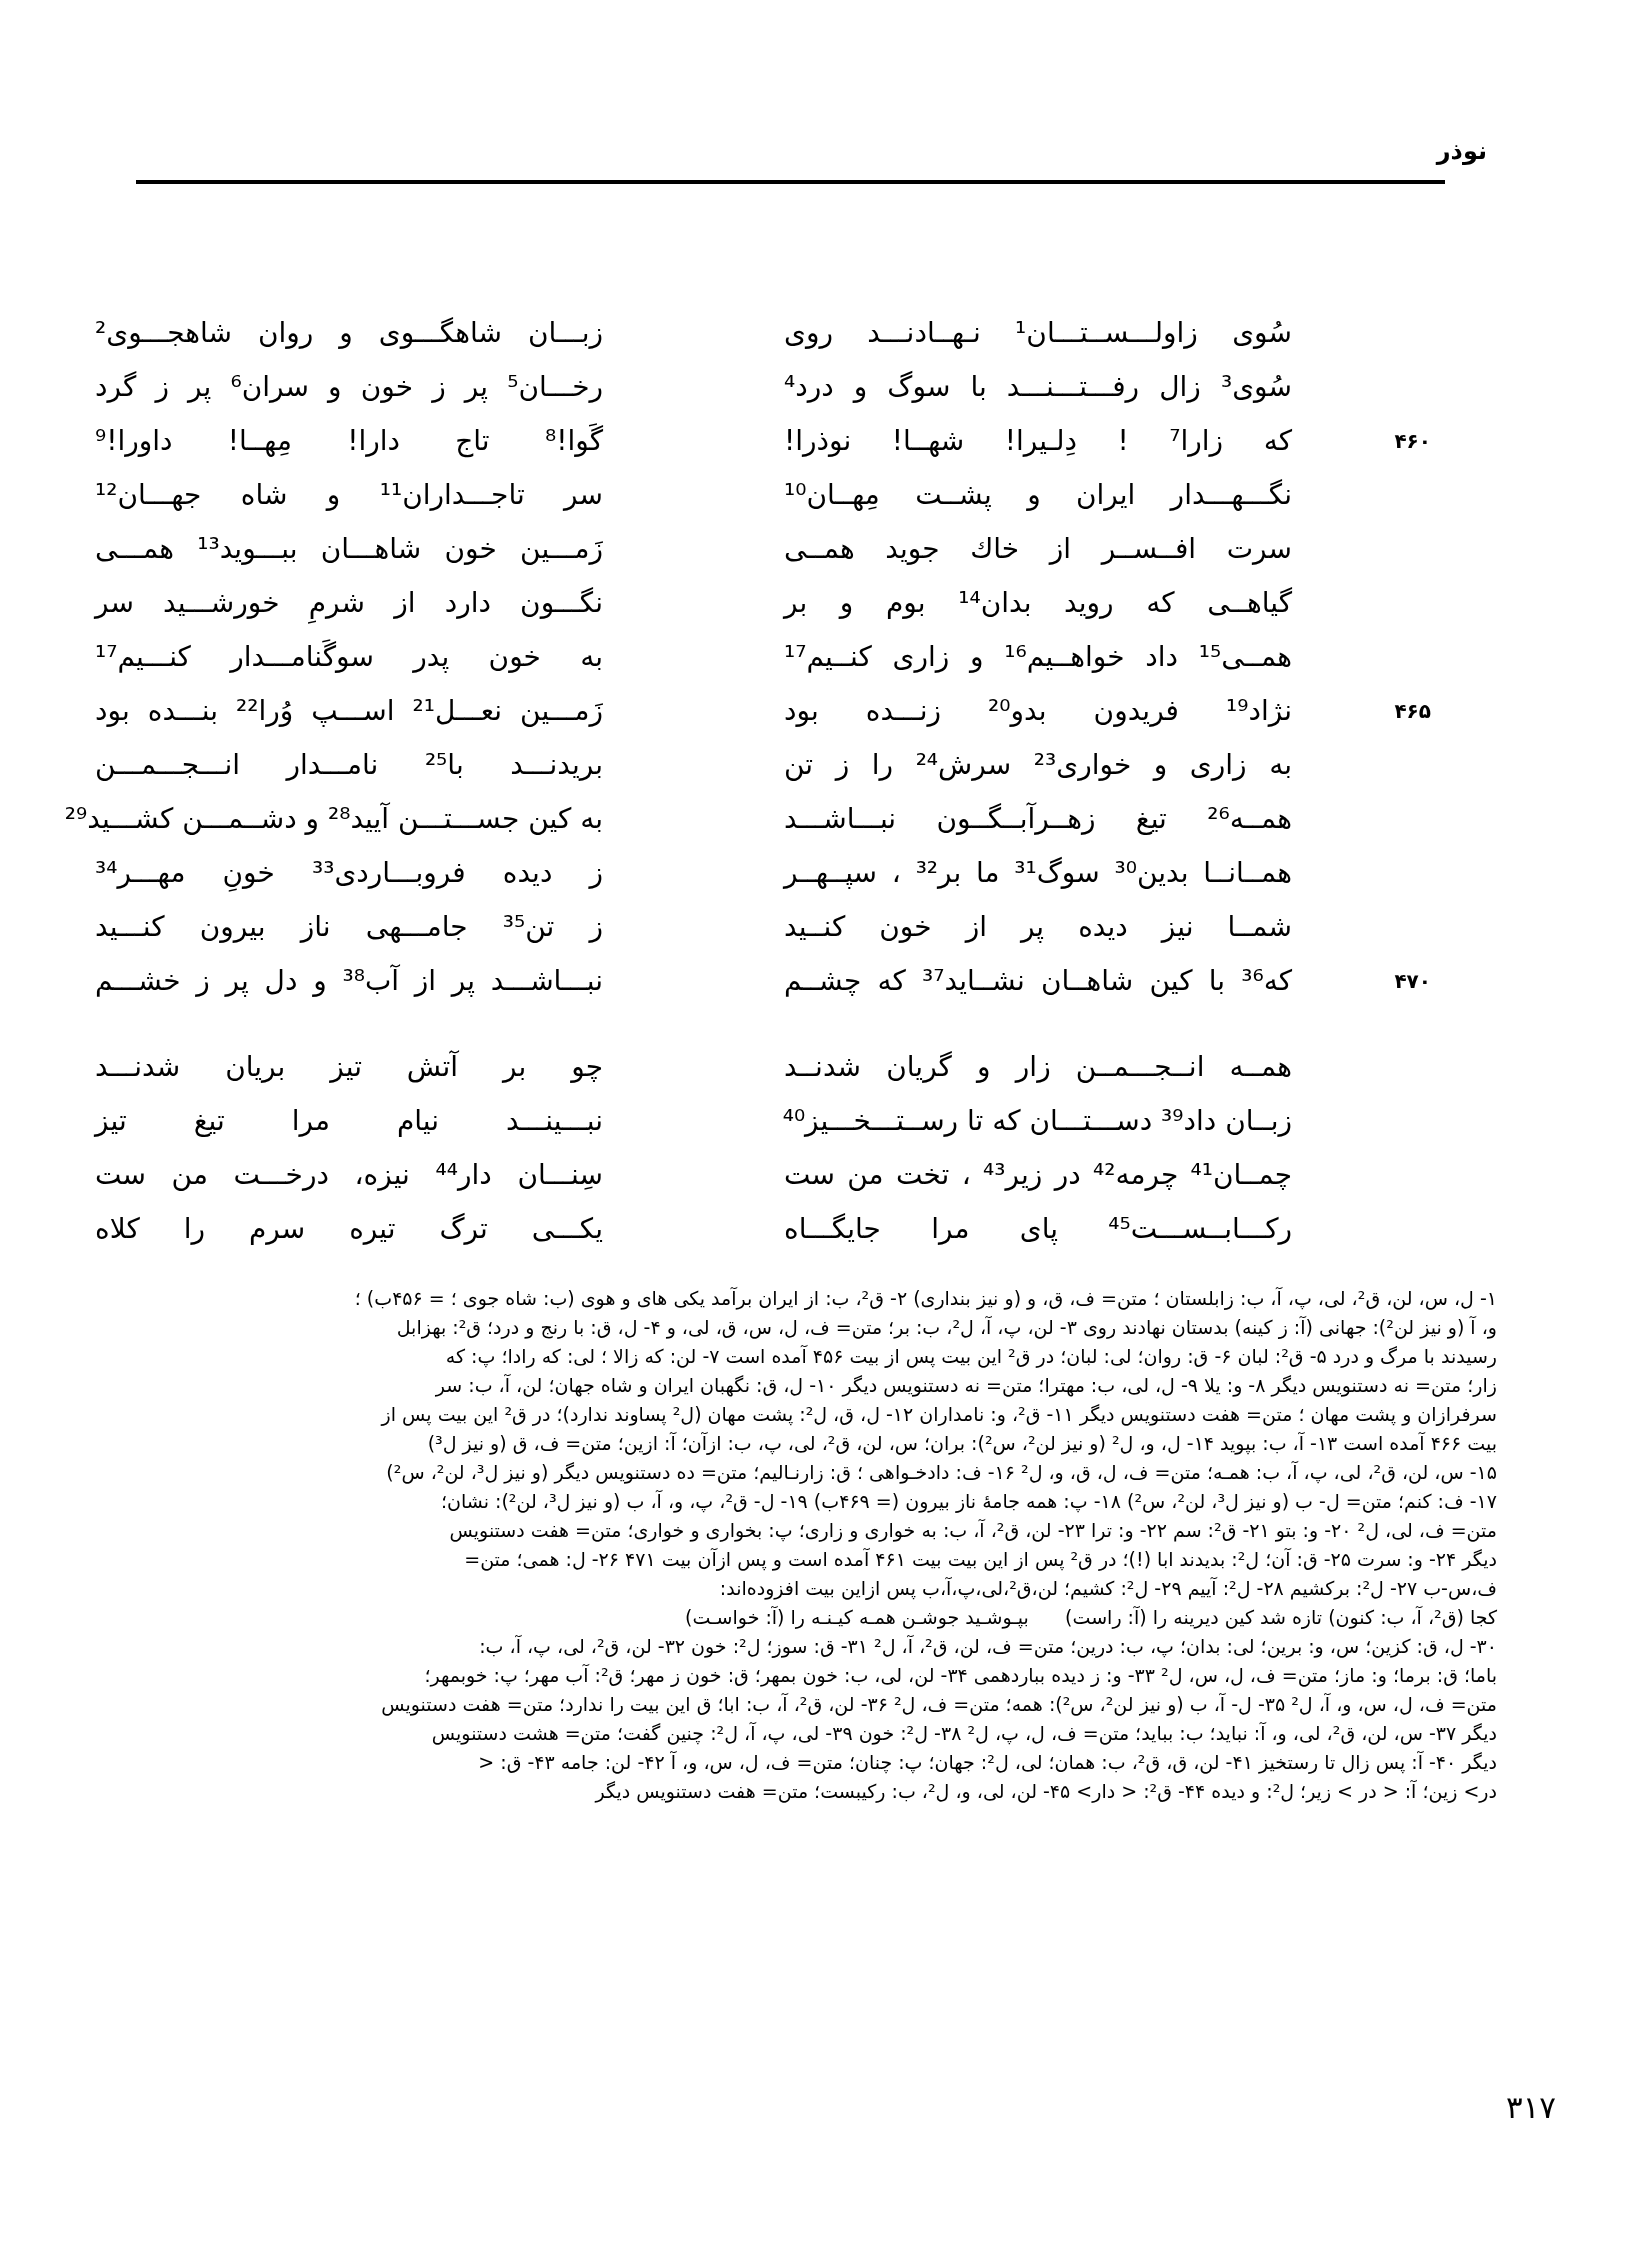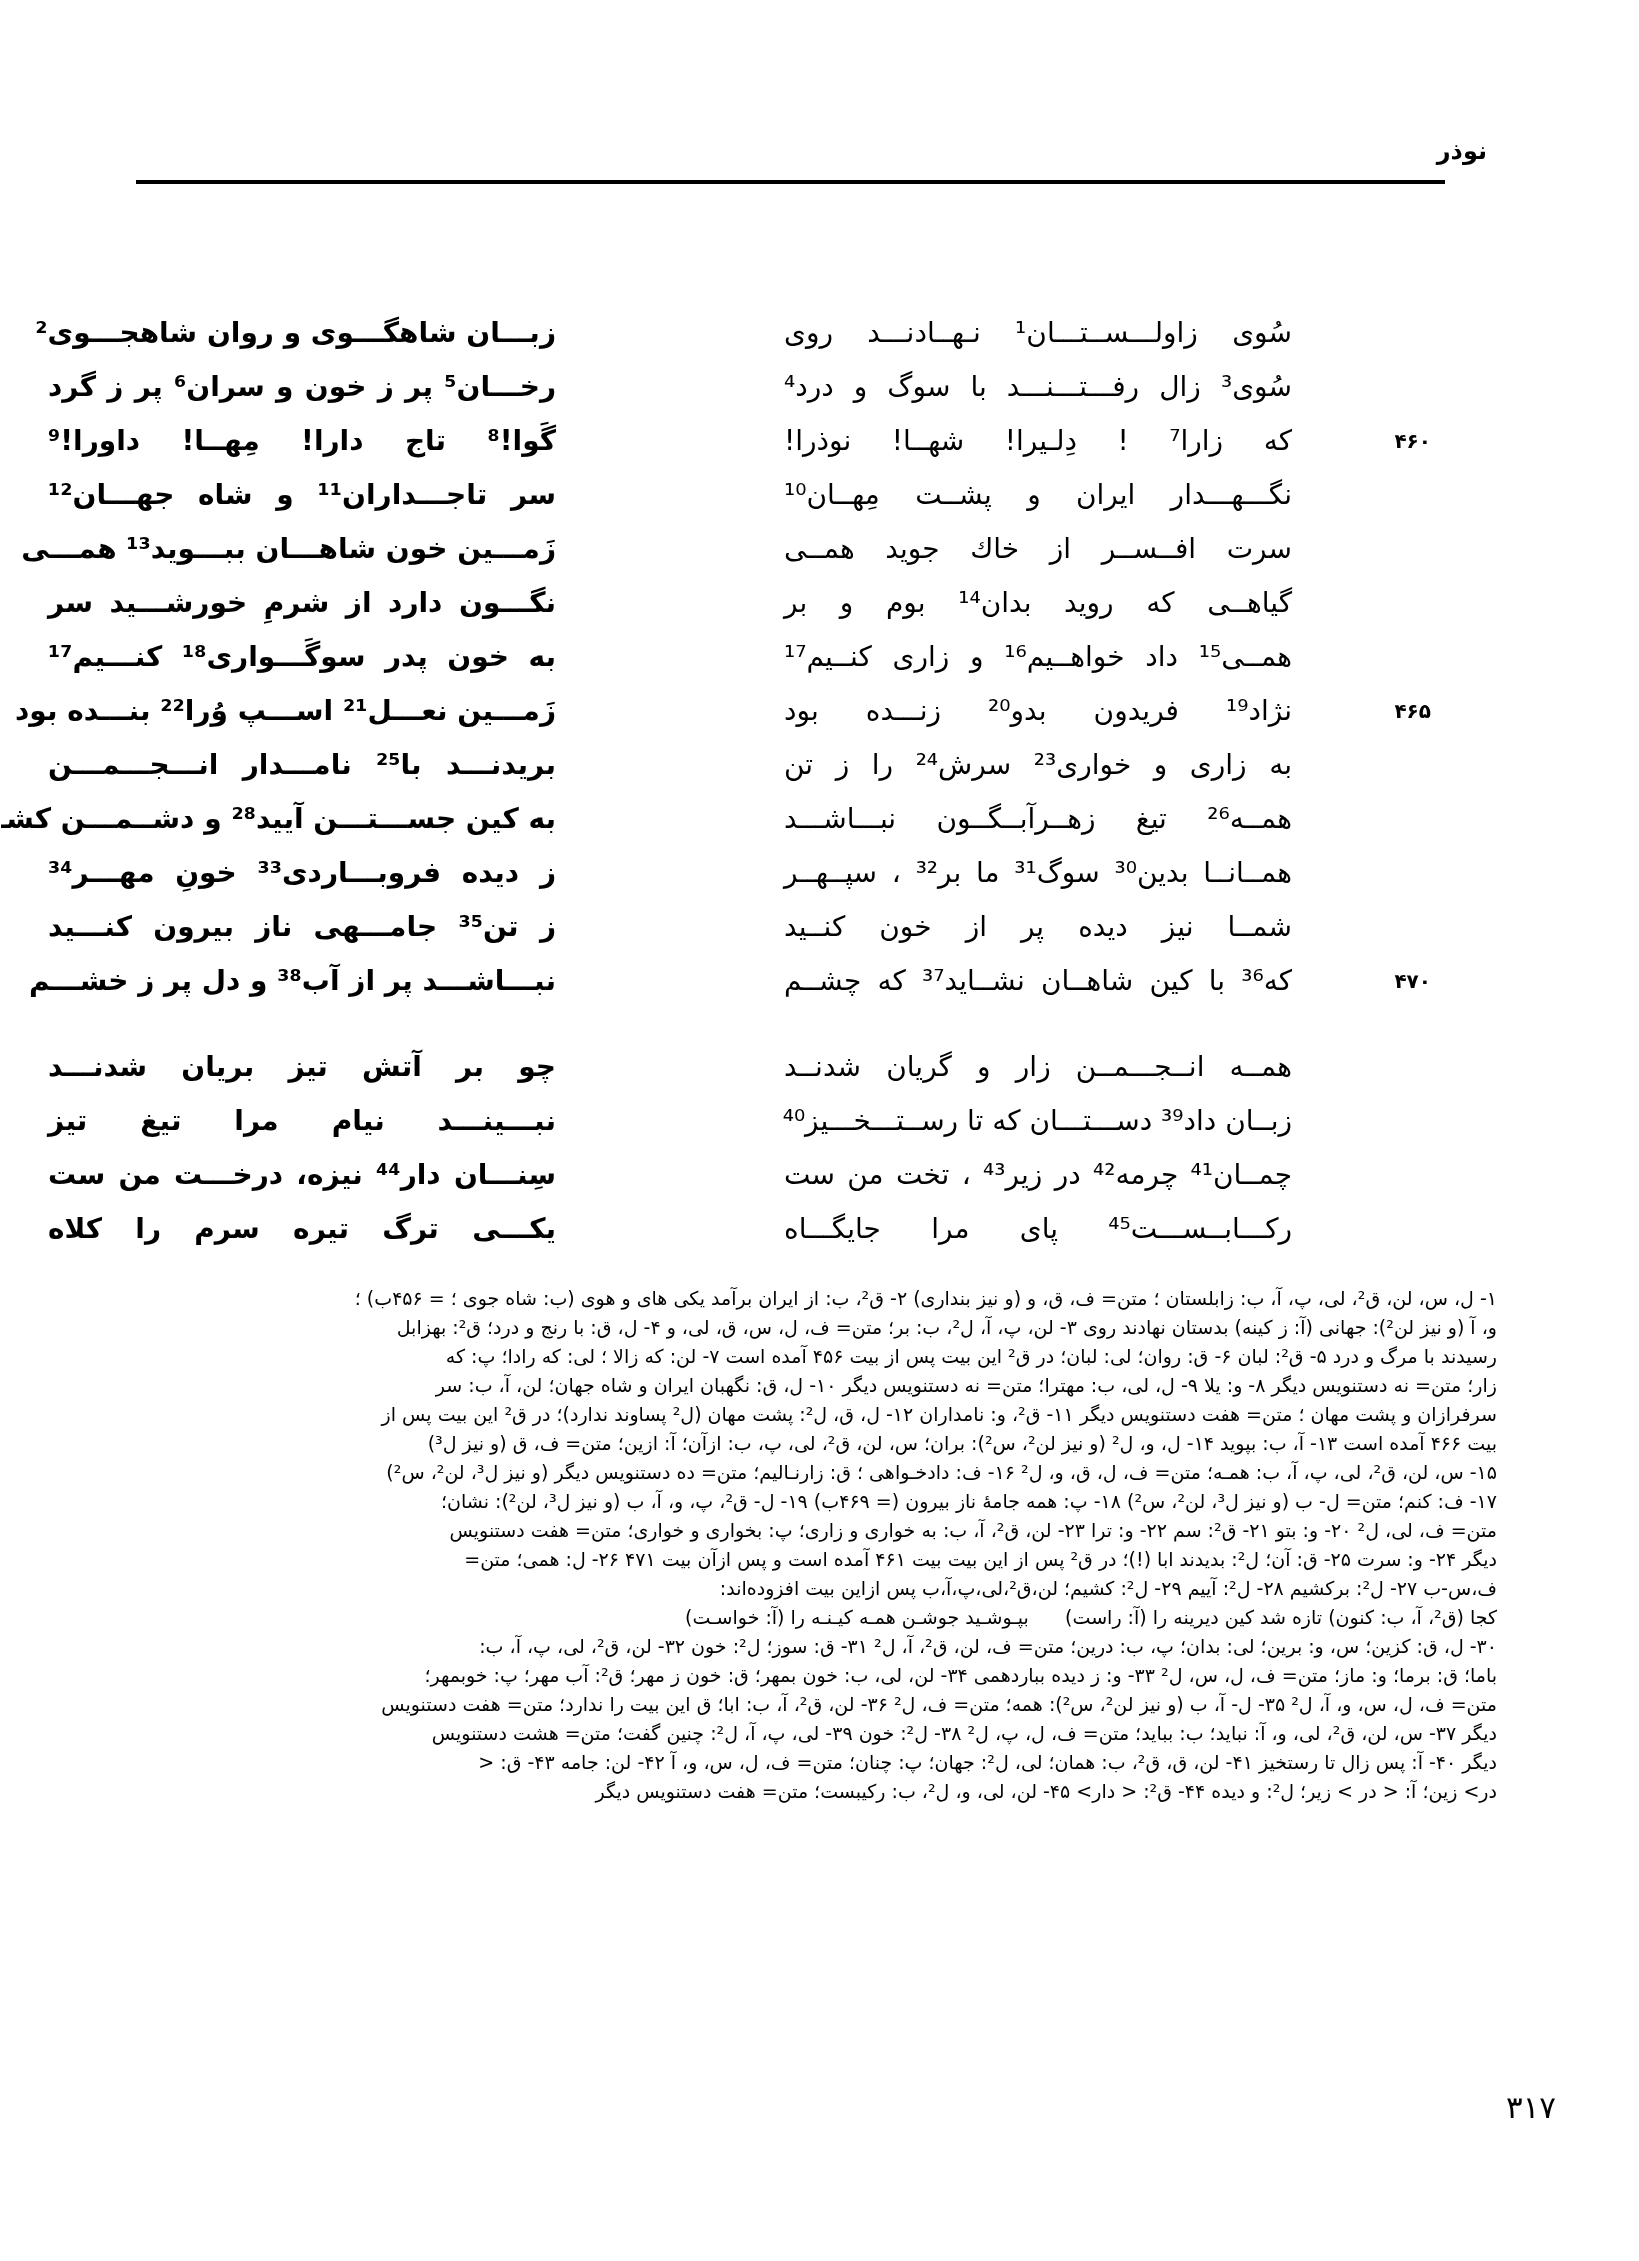--- a/index.html
+++ b/index.html
@@ -13,21 +13,21 @@
   }
   .header-rule {
     position:absolute; top:180px; left:136px; right:195px; height:3.5px; background:#000;
   }
   .poem { position:absolute; top:306px; left:0; width:1640px; }
   .col {
     position:absolute; top:0; width:508px;
     font-size:28px; line-height:54px;
   }
   .col.right { right:348px; }
-  .col.left { right:1084px;font-weight:bold; }
+  .col.left { right:1037px; }
   .verse {
     display:block; height:54px; position:relative; white-space:nowrap;
     text-align:justify; text-align-last:justify;
   }
   .verse-num {
     position:absolute; right:-139px; top:0; font-weight:bold; font-size:20px;
   }
   .stanza-gap { display:block; height:32px; }
   .footnotes {
     position:absolute; top:1284px; right:143px; width:1368px;
@@ -72,21 +72,21 @@
     <span class="verse"><span>ركـــابــســـت⁴⁵ پای مرا جايگـــاه</span></span>
   </div>
 
   <div class="col left">
     <span class="verse">زبـــان شاهگـــوی و روان شاهجـــوی²</span>
     <span class="verse">رخـــان⁵ پر ز خون و سران⁶ پر ز گرد</span>
     <span class="verse">گَوا!⁸ تاج دارا! مِهــا! داورا!⁹</span>
     <span class="verse">سر تاجـــداران¹¹ و شاه جهـــان¹²</span>
     <span class="verse">زَمـــين خون شاهـــان ببـــويد¹³ همـــی</span>
     <span class="verse">نگـــون دارد از شرمِ خورشـــيد سر</span>
-    <span class="verse">به خون پدر سوگَـــواری¹⁸ كنـــيم¹⁷</span>
+    <span class="verse">به خون پدر سوگَنامـــدار كنـــيم¹⁷</span>
     <span class="verse">زَمـــين نعـــل²¹ اســـپ وُرا²² بنـــده بود</span>
     <span class="verse">بريدنـــد با²⁵ نامـــدار انـــجـــمـــن</span>
     <span class="verse">به كين جســـتـــن آييد²⁸ و دشــمـــن كشـــيد²⁹</span>
     <span class="verse">ز ديده فروبـــاردی³³ خونِ مهـــر³⁴</span>
     <span class="verse">ز تن³⁵ جامـــهی ناز بيرون كنـــيد</span>
     <span class="verse">نبـــاشـــد پر از آب³⁸ و دل پر ز خشـــم</span>
     <span class="stanza-gap"></span>
     <span class="verse">چو بر آتش تيز بريان شدنـــد</span>
     <span class="verse">نبـــينـــد نيام مرا تيغ تيز</span>
     <span class="verse">سِنـــان دار⁴⁴ نيزه، درخـــت من ست</span>

